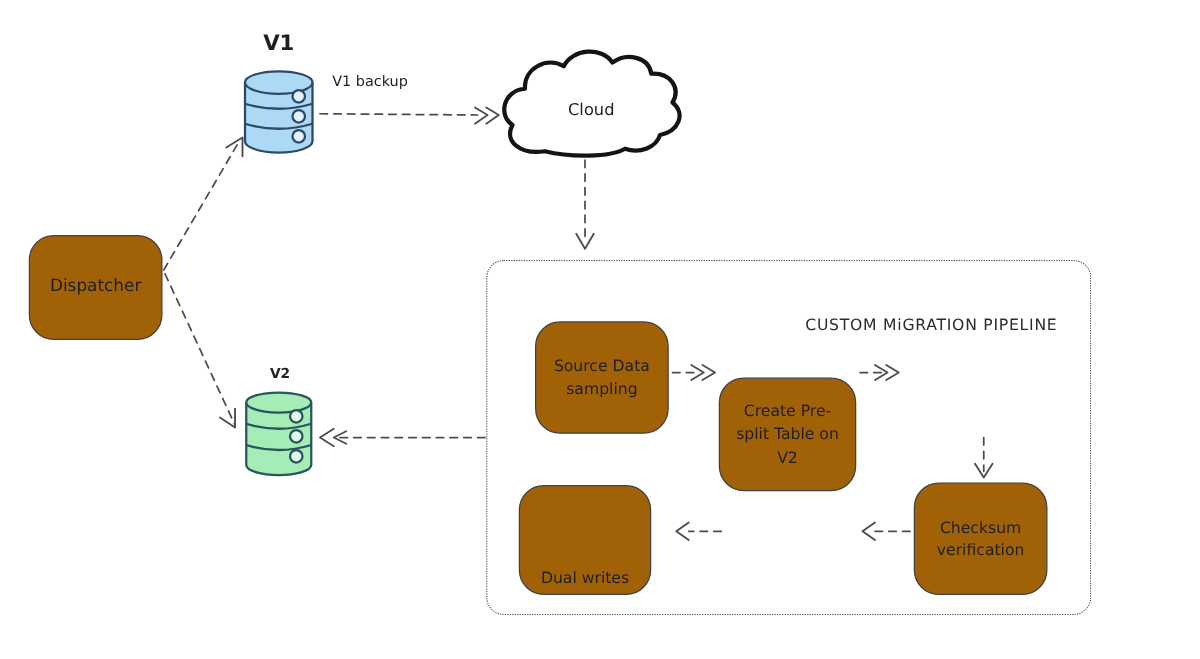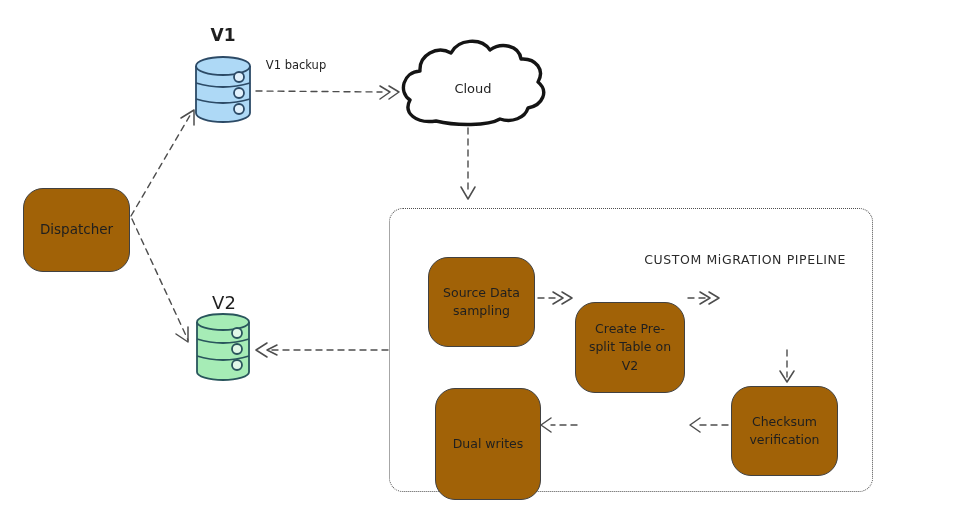--- a/index.html
+++ b/index.html
@@ -34,21 +34,21 @@
     justify-content: center;
     text-align: center;
     font-size: 12.5px;
     line-height: 1.45;
     padding: 4px 8px;
   }
   .node-dispatcher { left: 23px; top: 188px; width: 107px; height: 84px; font-size: 13.5px; }
   .node-source     { left: 428px; top: 257px; width: 107px; height: 90px; text-align: center; }
   .node-presplit   { left: 575px; top: 255px; width: 110px; height: 91px; margin-top: 47px; }
   .node-bootstrap  { left: 722px; top: 259px; width: 108px; height: 88px; }
-  .node-dual       { left: 435px; top: 388px; width: 106px; height: 112px; }
+  .node-dual       { left: 415px; top: 388px; width: 106px; height: 88px; align-items: flex-end; }
   .node-catchup    { left: 580px; top: 388px; width: 106px; height: 88px; }
   .node-checksum   { left: 731px; top: 386px; width: 107px; height: 90px; }
 
   
   .pipeline {
     position: absolute;
     left: 389px; top: 208px; width: 484px; height: 284px;
     border: 1.6px dotted #4f4f4f;
     border-radius: 14px;
     background: transparent;
@@ -60,21 +60,21 @@
     letter-spacing: 0.6px;
     font-weight: 500;
     color: #2b2b2b;
     white-space: nowrap;
     margin-top: 32px;
   }
 
   
   .flabel { position: absolute; text-align: center; white-space: nowrap; }
   .label-v1      { left: 196px; top: 25px;  width: 54px; font-size: 17px; font-weight: 600; }
-  .label-v2      { left: 197px; top: 292px; width: 54px; font-size: 18px; font-weight: 400; }
+  .label-v2      { left: 197px; top: 292px; width: 54px; font-size: 11px; font-weight: 700; }
   .label-backup  { left: 256px; top: 58px;  width: 80px; font-size: 11.5px; font-weight: 500; }
   .label-cloud   { left: 433px; top: 81px;  width: 80px; font-size: 13px; }
 </style>
 </head>
 <body>
 
 <div class="canvas">
 
   <svg class="layer" viewBox="0 0 960 527">
 

